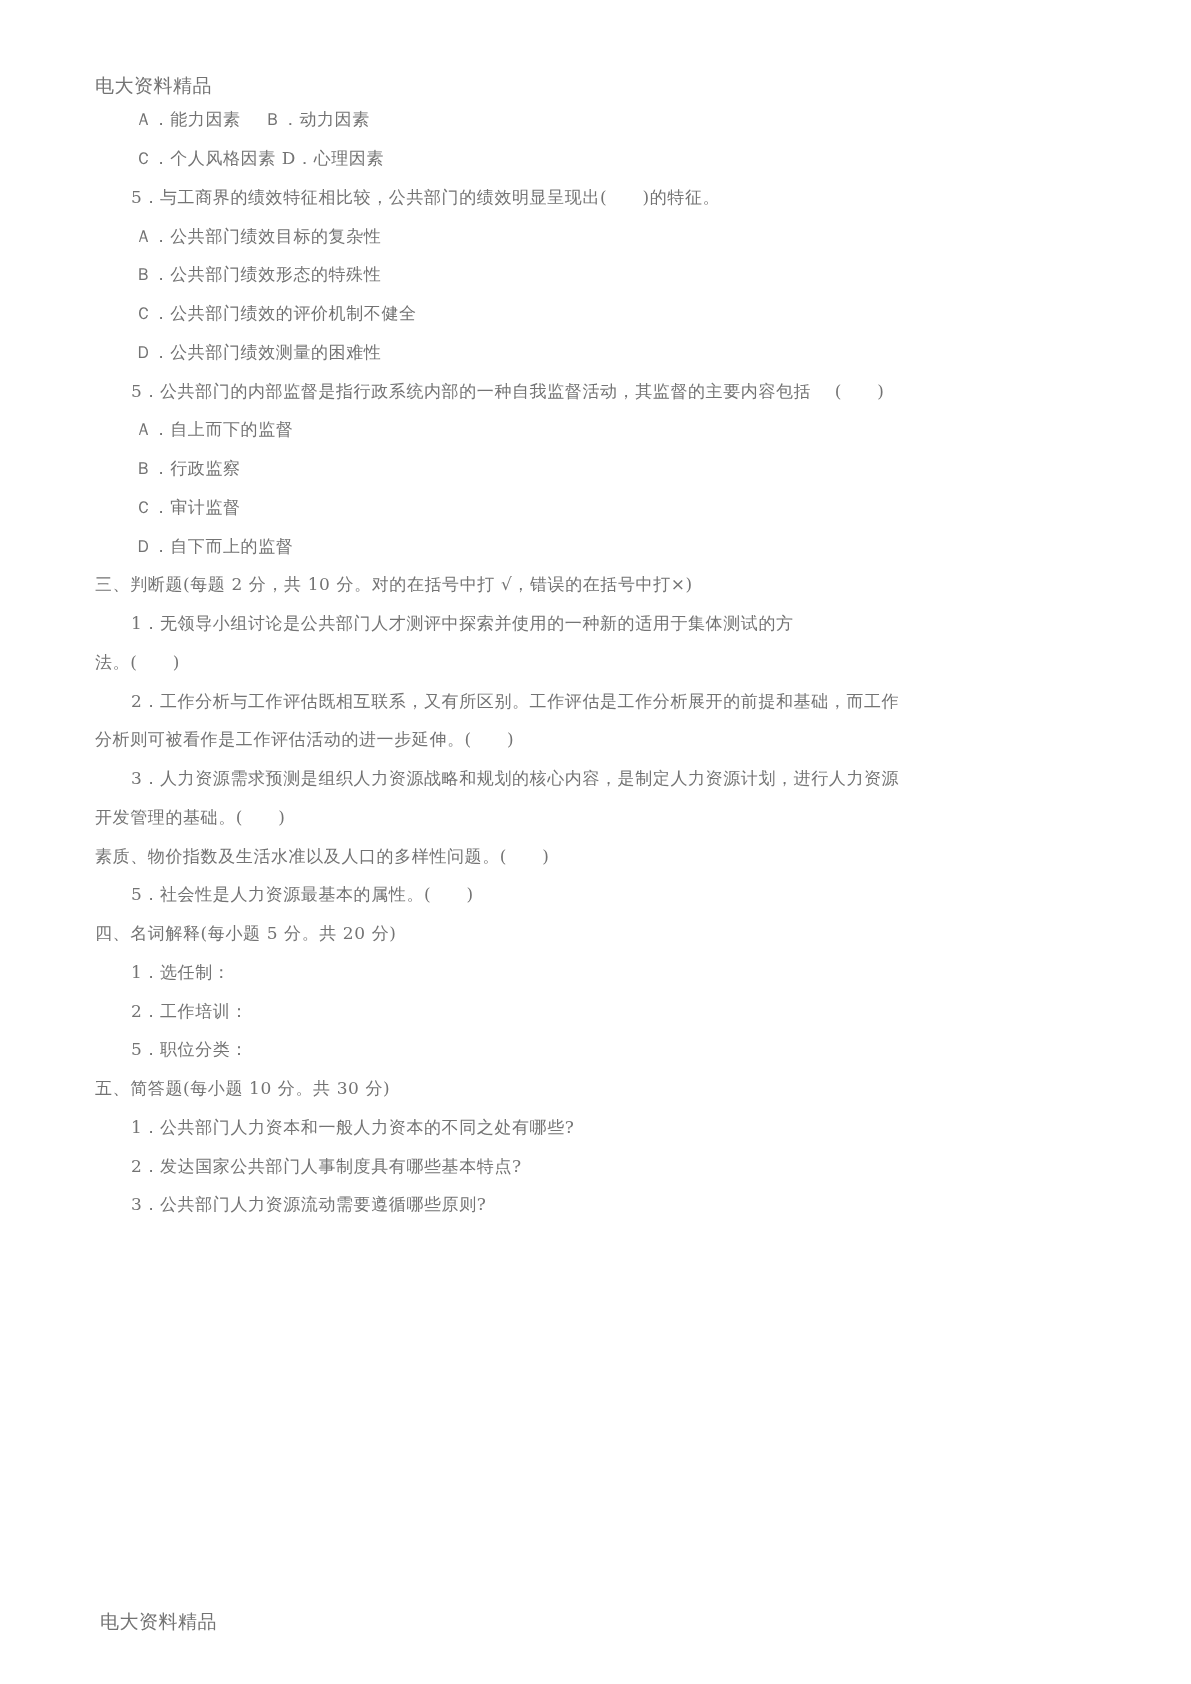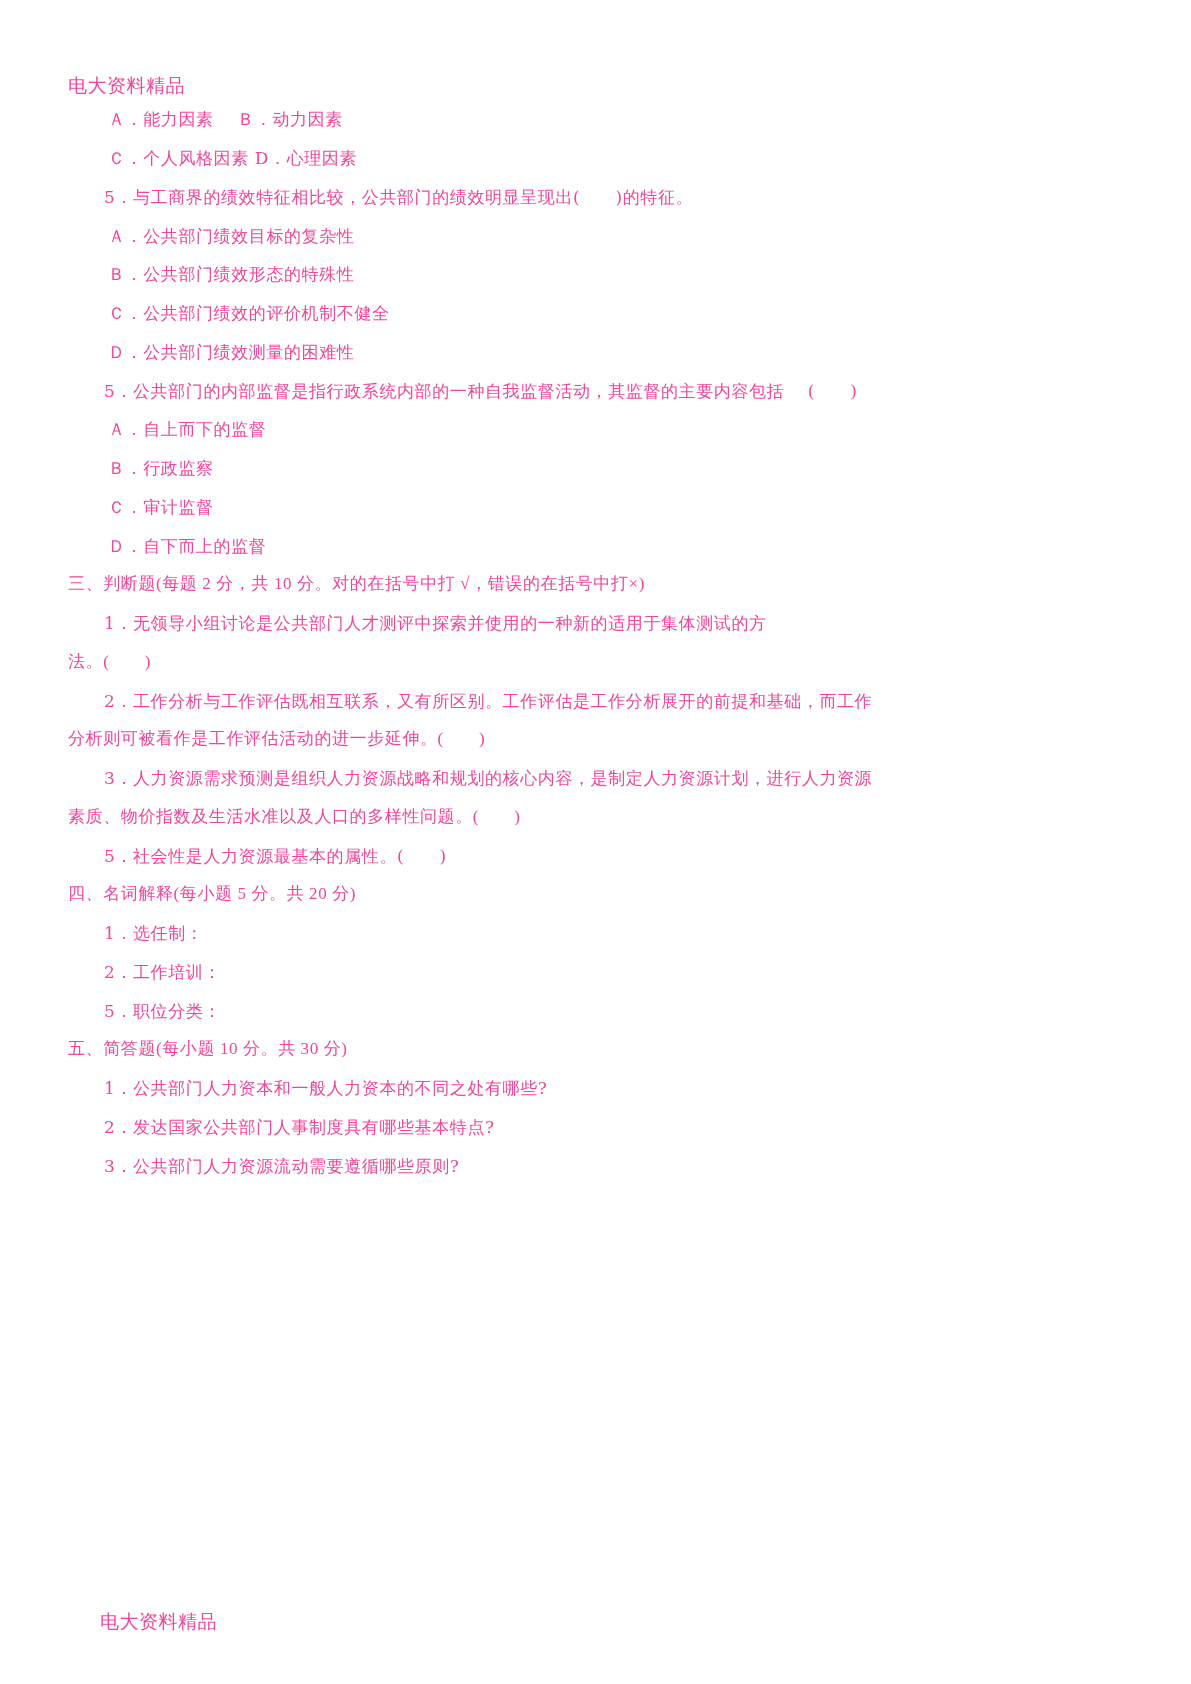--- a/index.html
+++ b/index.html
@@ -7,44 +7,44 @@
     padding: 0;
     background: #ffffff;
   }
   .page {
     position: relative;
     width: 1191px;
     height: 1684px;
     margin: 0 auto;
     background: #ffffff;
     font-family: "DejaVu Serif", "Liberation Serif", serif;
-    color: #ec4899;
+    color: #737373;
     box-sizing: border-box;
-    padding: 70px 100px 40px 68px;
+    padding: 70px 100px 40px 95px;
     overflow: hidden;
   }
   .header-note, .footer-note {
     font-size: 19px;
     line-height: 1.6;
     letter-spacing: 0.5px;
   }
   .footer-note {
     position: absolute;
     left: 100px;
     bottom: 48px;
   }
   .line {
     font-size: 17px;
     line-height: 2.28;
     letter-spacing: 0.6px;
     white-space: pre-wrap;
   }
   .indent1 { padding-left: 40px; }
   .indent2 { padding-left: 36px; }
-  .noindent { padding-left: 0; font-family: Liberation Serif, serif; }
+  .noindent { padding-left: 0; }
 </style>
 </head>
 <body>
 
 <div class="page">
 
   <div class="header-note">电大资料精品</div>
 
   <div class="body-content">
       <div class="line indent1">Ａ．能力因素　 Ｂ．动力因素</div>
@@ -58,20 +58,21 @@
       <div class="line indent1">Ａ．自上而下的监督</div>
       <div class="line indent1">Ｂ．行政监察</div>
       <div class="line indent1">Ｃ．审计监督</div>
       <div class="line indent1">Ｄ．自下而上的监督</div>
       <div class="line noindent">三、判断题(每题 2 分，共 10 分。对的在括号中打 √，错误的在括号中打×)</div>
       <div class="line indent2">1．无领导小组讨论是公共部门人才测评中探索并使用的一种新的适用于集体测试的方</div>
       <div class="line noindent">法。(　　)</div>
       <div class="line indent2">2．工作分析与工作评估既相互联系，又有所区别。工作评估是工作分析展开的前提和基础，而工作</div>
       <div class="line noindent">分析则可被看作是工作评估活动的进一步延伸。(　　)</div>
       <div class="line indent2">3．人力资源需求预测是组织人力资源战略和规划的核心内容，是制定人力资源计划，进行人力资源</div>
+      <div class="line noindent">开发管理的基础。(　　)</div>
       <div class="line noindent">素质、物价指数及生活水准以及人口的多样性问题。(　　)</div>
       <div class="line indent2">5．社会性是人力资源最基本的属性。(　　)</div>
       <div class="line noindent">四、名词解释(每小题 5 分。共 20 分)</div>
       <div class="line indent2">1．选任制：</div>
       <div class="line indent2">2．工作培训：</div>
       <div class="line indent2">5．职位分类：</div>
       <div class="line noindent">五、简答题(每小题 10 分。共 30 分)</div>
       <div class="line indent2">1．公共部门人力资本和一般人力资本的不同之处有哪些?</div>
       <div class="line indent2">2．发达国家公共部门人事制度具有哪些基本特点?</div>
       <div class="line indent2">3．公共部门人力资源流动需要遵循哪些原则?</div>

